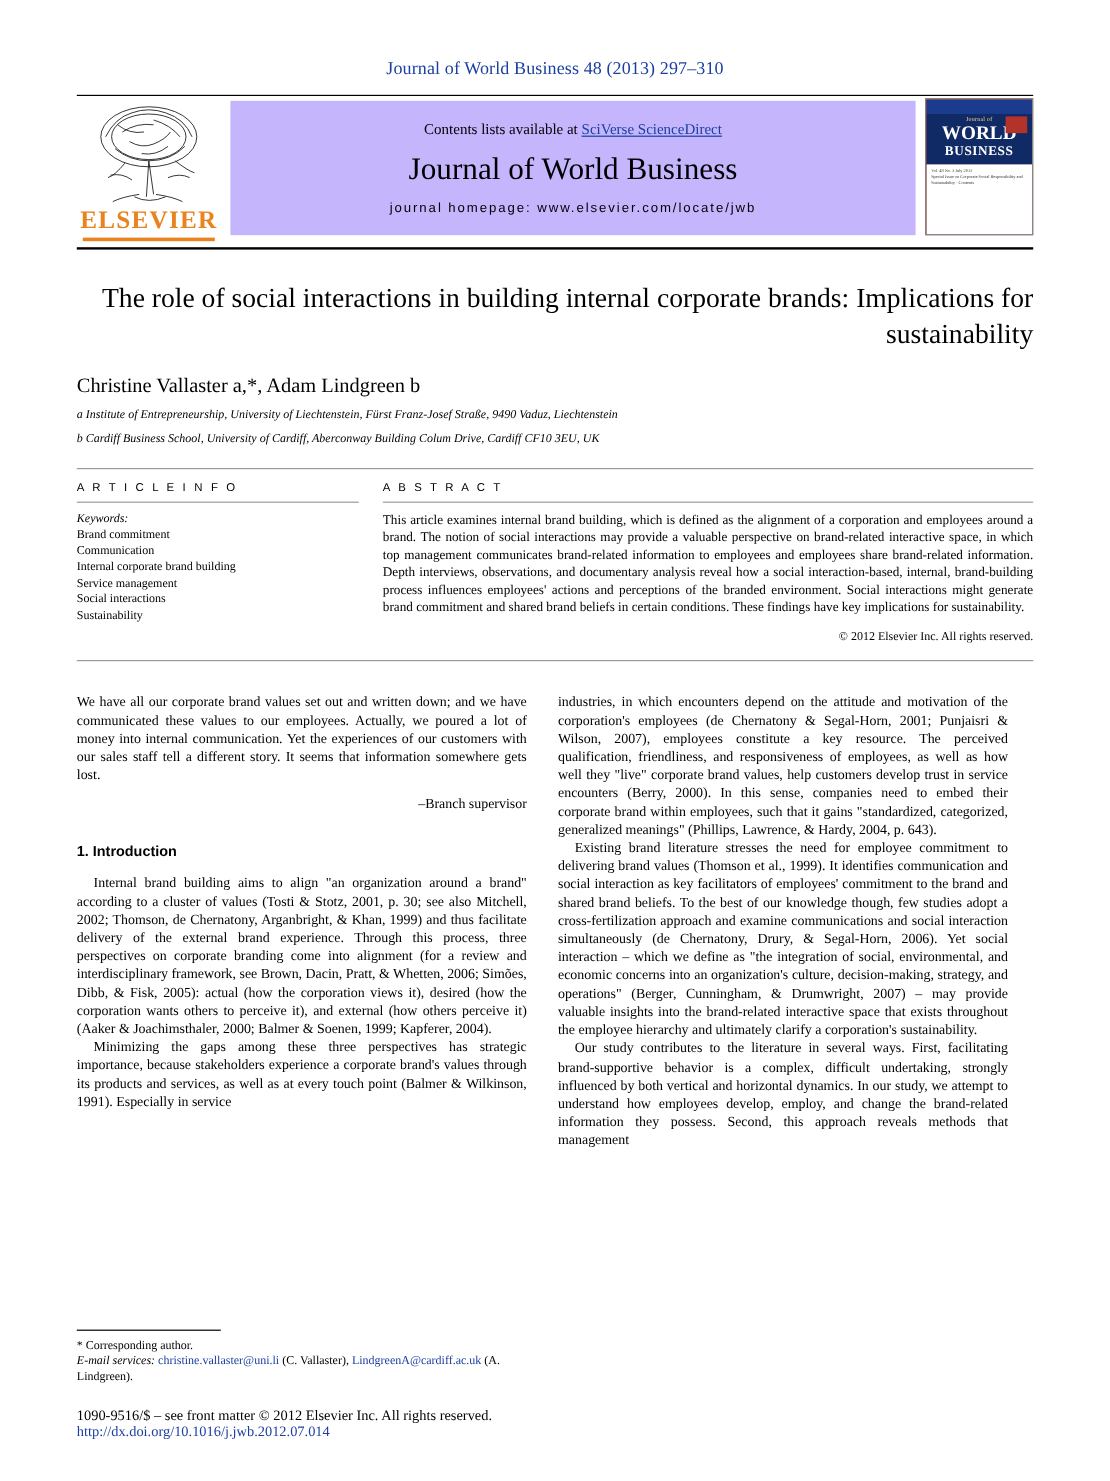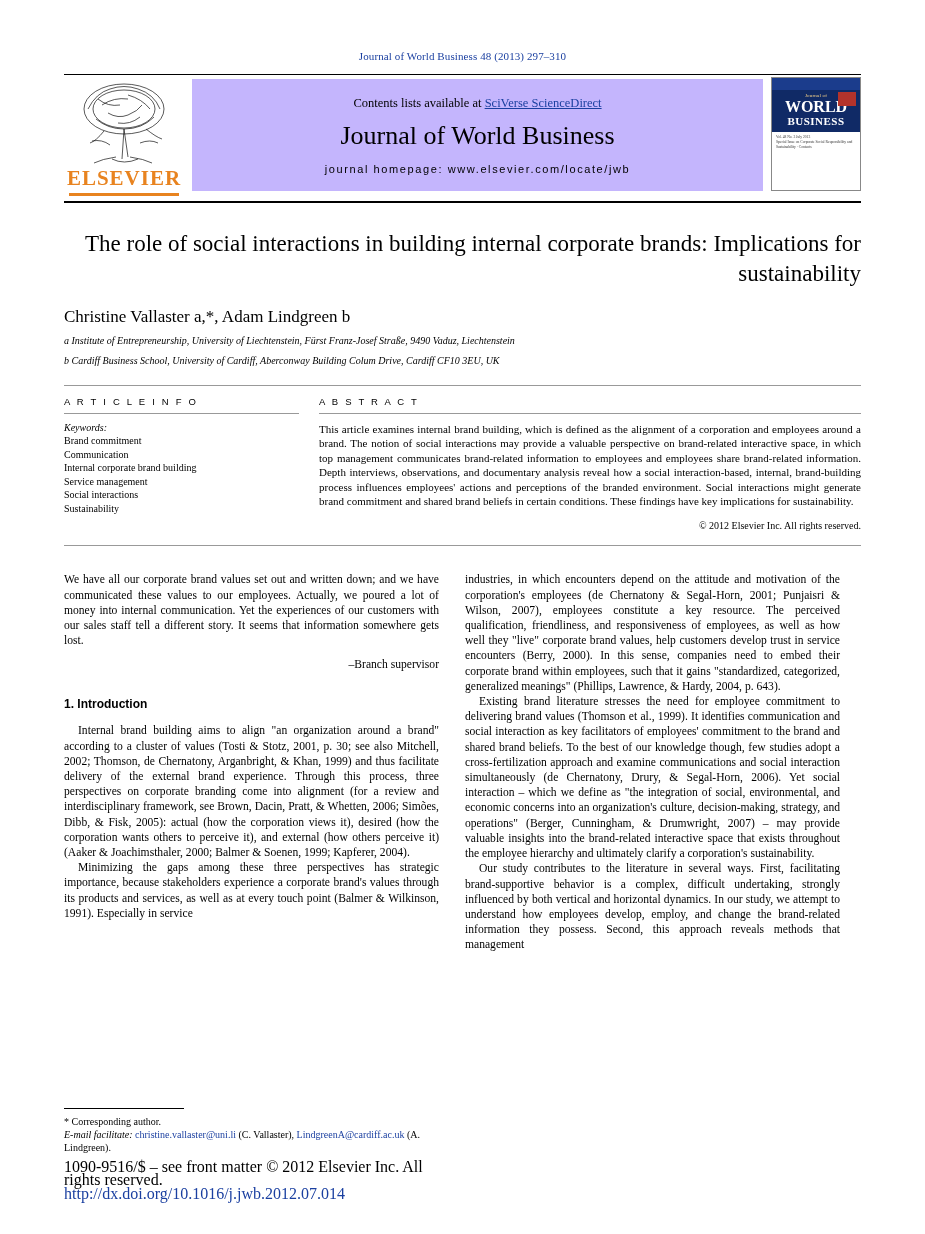--- a/index.html
+++ b/index.html
@@ -19,21 +19,21 @@
     width: 925px;
     height: 1234px;
     position: relative;
     box-sizing: border-box;
     padding: 0 64px;
   }
 
   
   .running-head {
     text-align: center;
-    font-size: 11px;
+    font-size: 15px;
     color: #1a3fa0;
     padding-top: 50px;
     letter-spacing: 0.1px;
     font-family: "Liberation Serif", serif;
   }
 
   .rule-top {
     border-top: 1px solid #000;
     margin-top: 12px;
   }
@@ -297,21 +297,21 @@
     font-family: "Liberation Serif", serif;
   }
   .fn-email-label { font-style: italic; }
   a.mail { color: #1a3fa0; text-decoration: none; }
 
   .footer {
     position: absolute;
     left: 64px;
     bottom: 34px;
     width: 380px;
-    font-size: 16px;
+    font-size: 12px;
     line-height: 13.5px;
     font-family: "Liberation Serif", serif;
   }
   .footer a { color: #1a3fa0; text-decoration: none; }
 </style>
 </head>
 <body>
 
 <div class="page">
 
@@ -421,21 +421,21 @@
       <p>industries, in which encounters depend on the attitude and motivation of the corporation's employees (de Chernatony &amp; Segal-Horn, 2001; Punjaisri &amp; Wilson, 2007), employees constitute a key resource. The perceived qualification, friendliness, and responsiveness of employees, as well as how well they "live" corporate brand values, help customers develop trust in service encounters (Berry, 2000). In this sense, companies need to embed their corporate brand within employees, such that it gains "standardized, categorized, generalized meanings" (Phillips, Lawrence, &amp; Hardy, 2004, p. 643).</p>
       <p class="indent">Existing brand literature stresses the need for employee commitment to delivering brand values (Thomson et al., 1999). It identifies communication and social interaction as key facilitators of employees' commitment to the brand and shared brand beliefs. To the best of our knowledge though, few studies adopt a cross-fertilization approach and examine communications and social interaction simultaneously (de Chernatony, Drury, &amp; Segal-Horn, 2006). Yet social interaction – which we define as "the integration of social, environmental, and economic concerns into an organization's culture, decision-making, strategy, and operations" (Berger, Cunningham, &amp; Drumwright, 2007) – may provide valuable insights into the brand-related interactive space that exists throughout the employee hierarchy and ultimately clarify a corporation's sustainability.</p>
       <p class="indent">Our study contributes to the literature in several ways. First, facilitating brand-supportive behavior is a complex, difficult undertaking, strongly influenced by both vertical and horizontal dynamics. In our study, we attempt to understand how employees develop, employ, and change the brand-related information they possess. Second, this approach reveals methods that management</p>
     </div>
   </div>
 
   <div class="footnote">
     <div class="fn-rule"></div>
     <div class="fn-line">* Corresponding author.</div>
     <div class="fn-line">
-      <span class="fn-email-label">E-mail facilitate:</span>
+      <span class="fn-email-label">E-mail services:</span>
       <a class="mail" href="#">christine.vallaster@uni.li</a>
       <span>(C. Vallaster),</span>
       <a class="mail" href="#">LindgreenA@cardiff.ac.uk</a>
       <span>(A. Lindgreen).</span>
     </div>
   </div>
 
   <div class="footer">
     <div>1090-9516/$ – see front matter © 2012 Elsevier Inc. All rights reserved.</div>
     <a href="#">http://dx.doi.org/10.1016/j.jwb.2012.07.014</a>

